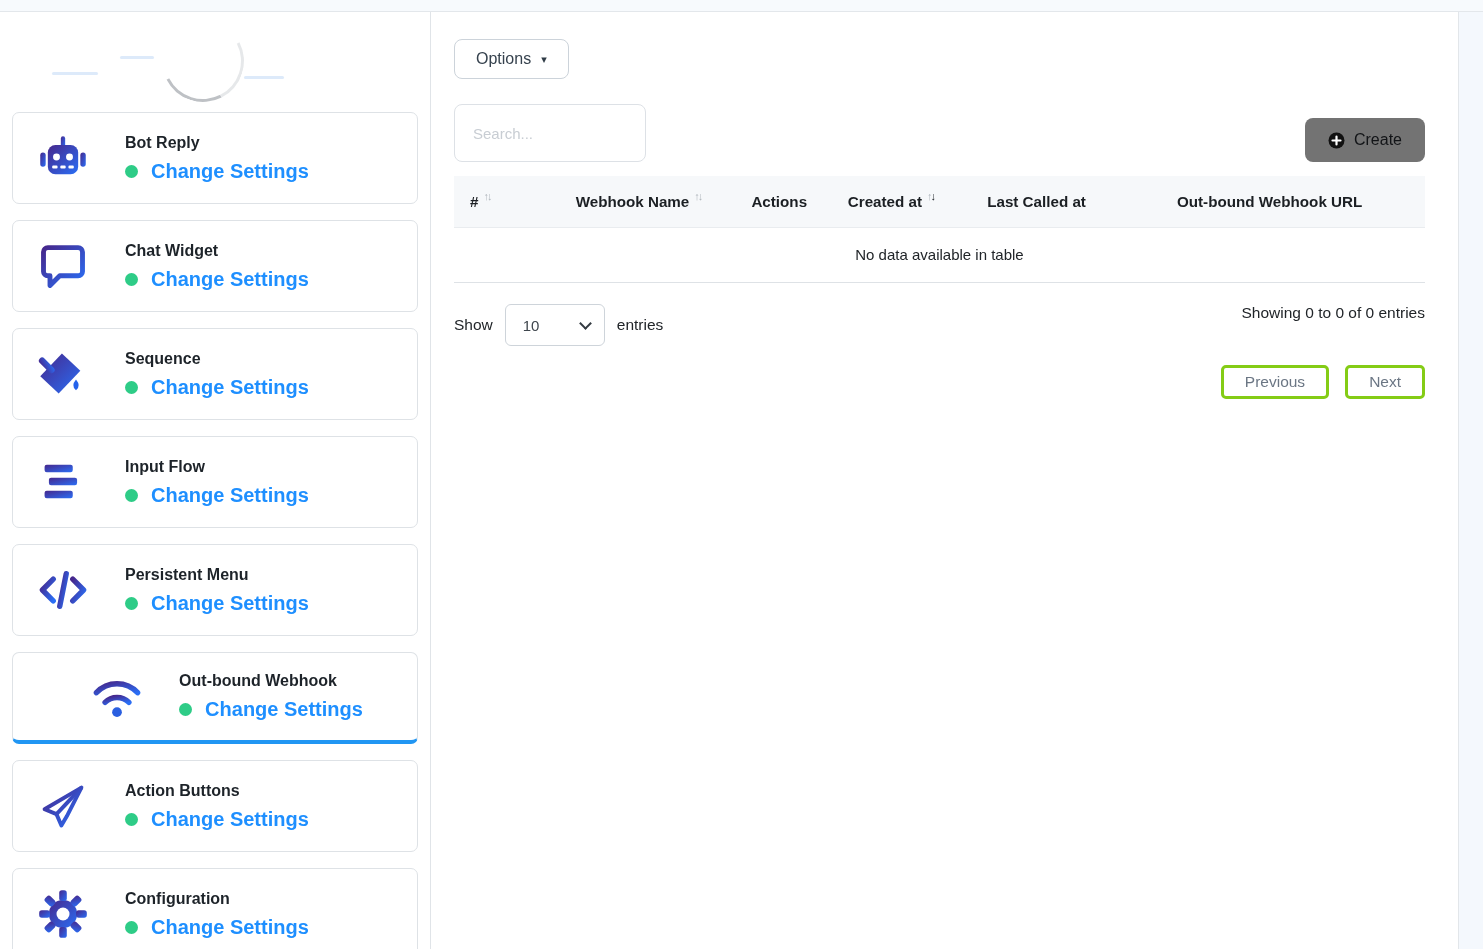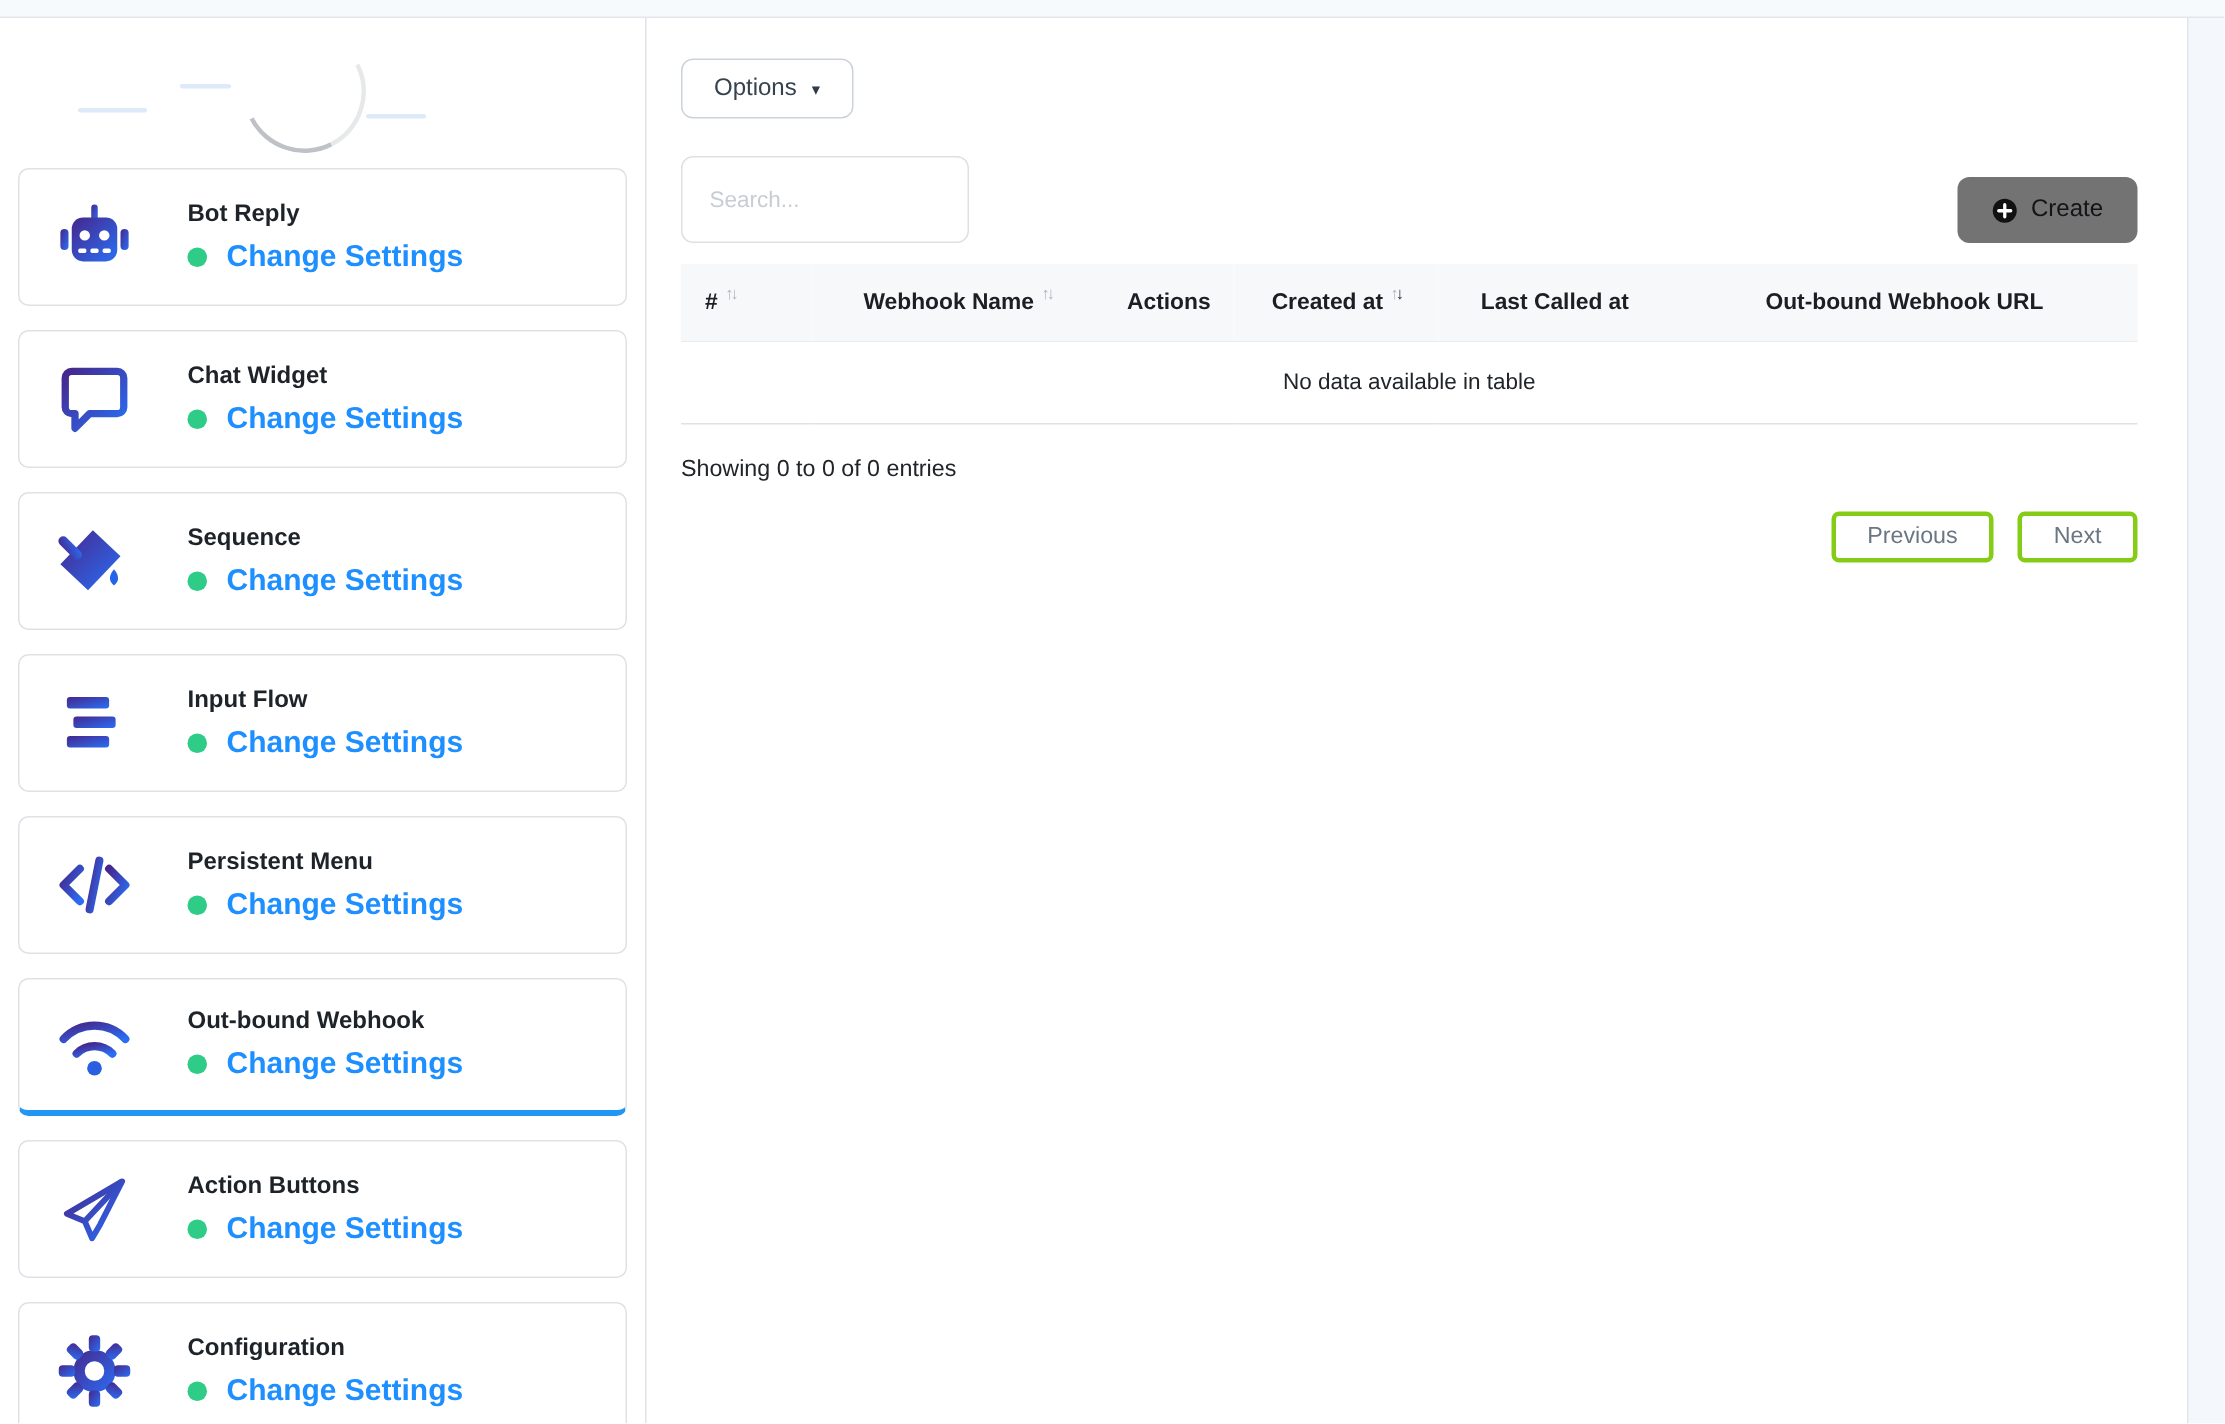--- a/index.html
+++ b/index.html
@@ -20,21 +20,21 @@
 
   .logo-area { height:100px; position:relative; }
   .logo-arc { position:absolute; left:150px; top:8px; width:82px; height:82px;
     border-radius:50%; border:3px solid transparent;
     border-bottom-color:#8a9097; border-right-color:#d3d7da; opacity:.55;
     transform:rotate(18deg); }
   .logo-dash { position:absolute; height:3px; background:#bcd6f5; opacity:.5; border-radius:2px; }
 
   .card { height:92px; border:1px solid #dee2e6; border-radius:7px; margin-bottom:16px;
     display:flex; align-items:center; padding-left:22px; background:#fff; cursor:pointer; }
-  .card.active { border-bottom:4px solid #2196f3; }
+  .card.active { border-bottom:4px solid #2196f3;justify-content:center; }
   .card .icon-wrap { width:56px; height:56px; display:flex; align-items:center;
     justify-content:center; margin-right:34px; flex:0 0 56px; }
   .card-title { font-size:16px; font-weight:600; color:#1d2329; margin-bottom:8px; }
   .card-sub { display:flex; align-items:center; }
   .dot { width:13px; height:13px; border-radius:50%; background:#2ecc87; margin-right:13px; }
   .change-link { font-size:20px; font-weight:700; color:#1e8fff; text-decoration:none; }
 
   
   .main { flex:1; padding:27px 58px 0 23px; }
 
@@ -342,20 +342,30 @@
         </tr>
       </thead>
       <tbody>
         <tr>
           <td class="empty-cell" colspan="6">No data available in table</td>
         </tr>
       </tbody>
     </table>
 
     <div class="controls-row">
+      <div class="show-group">
+        <span>Show</span>
+        <span class="select-wrap">
+          <select class="page-size-select">
+            <option selected="">10</option>
+          </select>
+          <span class="select-chevron"></span>
+        </span>
+        <span>entries</span>
+      </div>
       <div class="summary-text">Showing 0 to 0 of 0 entries</div>
     </div>
 
     <div class="pagination-row">
       <button class="page-btn">Previous</button>
       <button class="page-btn">Next</button>
     </div>
 
   </main>
 </div>

